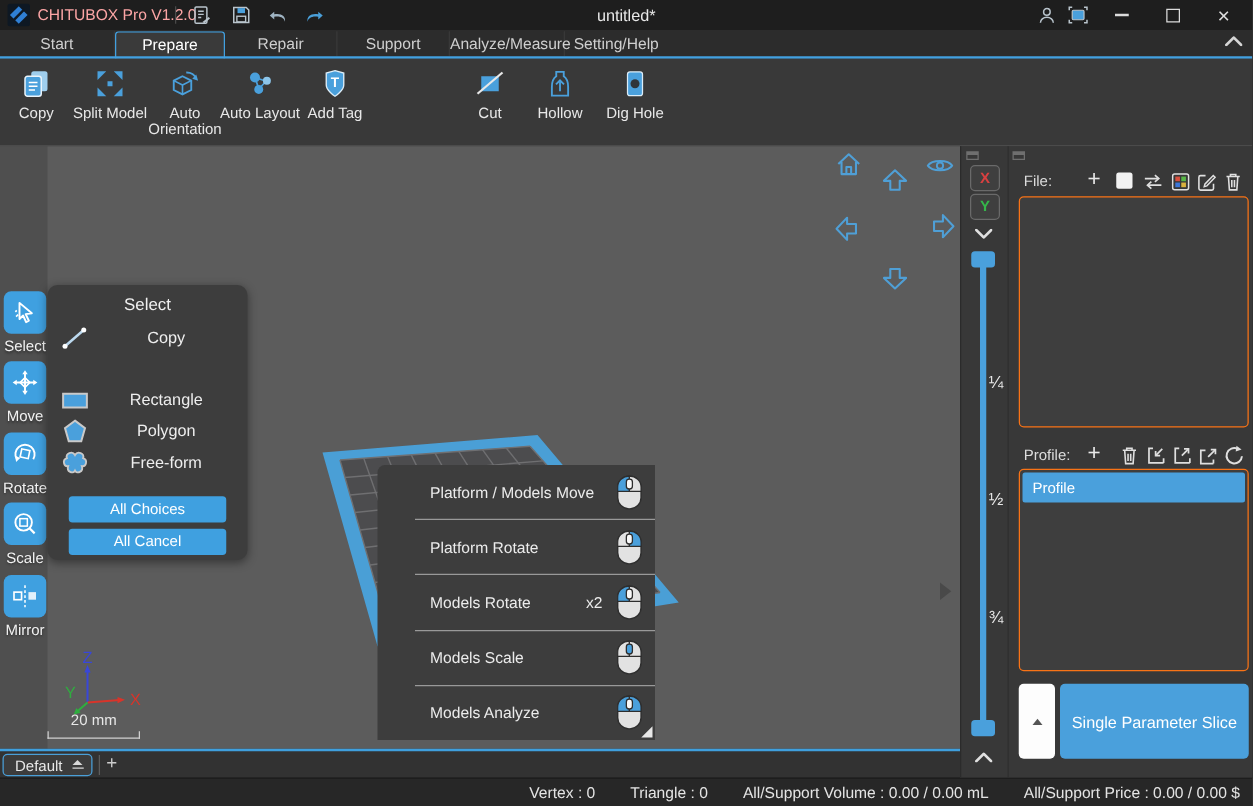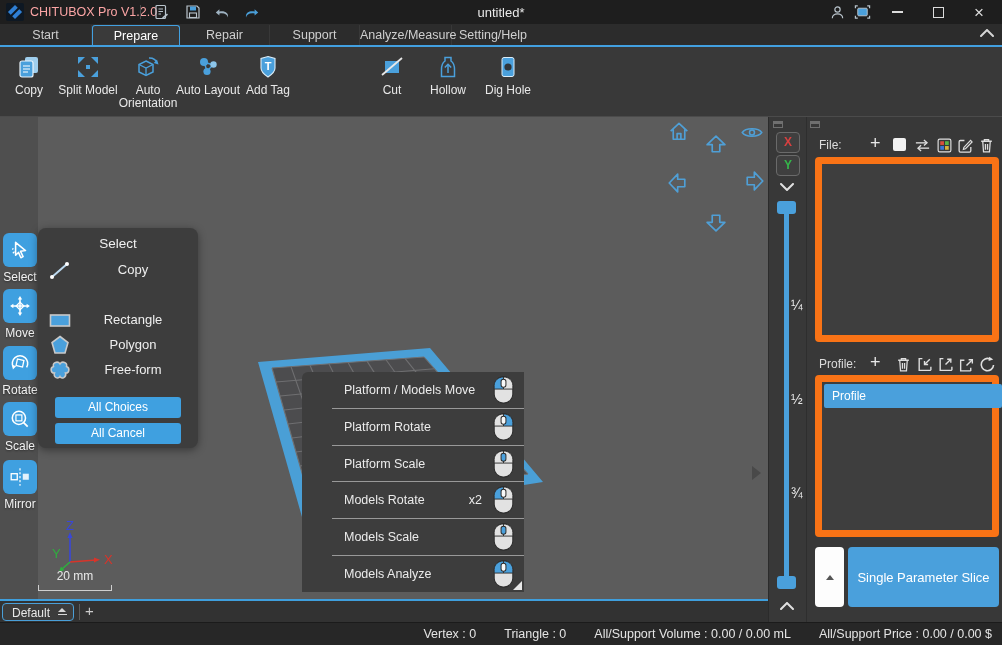--- a/index.html
+++ b/index.html
@@ -96,21 +96,21 @@
   .dock-ic { position:absolute; width:10px; height:7px; border:1px solid #6f6f6f; border-top:3px solid #6f6f6f; }
   .axis-btn { position:absolute; left:7px; width:24px; height:21px; border:1px solid #6a6a6a; border-radius:4px; text-align:center; line-height:19px; font-size:12px; font-weight:bold; background:#3f3f3f; }
   .slider-track { position:absolute; left:15px; top:88px; width:5px; height:382px; background:#4aa0dc; border-radius:2px; }
   .slider-handle { position:absolute; left:8px; width:19px; height:13px; background:#4aa0dc; border-radius:3px; }
   .frac { position:absolute; left:22px; font-size:14px; color:#e8e8e8; }
   .chev { color:#e0e0e0; }
 
   .rp-h-label { position:absolute; font-size:12px; color:#dcdcdc; }
   .rp-icon { position:absolute; width:17px; height:17px; color:#dfdfdf; }
   .white-sq { position:absolute; width:13px; height:13px; background:#f2f2f2; border-radius:2px; }
-  .listbox { position:absolute; left:46px; width:184px; background:#3e3e3e; border:7px solid #f97316; border-radius:4px; }
+  .listbox { position:absolute; left:46px; width:184px; background:#3e3e3e; border:1px solid #f97316; border-radius:4px; }
   .sel-row { position:absolute; left:2px; top:2px; width:178px; height:24px; background:#4aa0dc; border-radius:2px; line-height:24px; padding-left:8px; font-size:12px; color:#fff; }
   .mini-up { position:absolute; left:46px; top:430px; width:29px; height:60px; background:#fdfdfd; border-radius:4px; display:flex; align-items:center; justify-content:center; }
   .mini-up .tri { width:0; height:0; border-left:4px solid transparent; border-right:4px solid transparent; border-bottom:5px solid #555; }
   .slice-btn { position:absolute; left:79px; top:430px; width:151px; height:60px; background:#4aa0dc; border-radius:4px; display:flex; align-items:center; justify-content:center; font-size:13px; color:#fff; text-align:center; }
 </style>
 </head>
 <body>
 
 <svg width="0" height="0" style="position:absolute">
   <defs>
@@ -455,27 +455,20 @@
             <use href="#s-mouse"></use>
           </svg>
       </div>
       <div class="hrow mouse-hint-row m-right">
         <span class="hlabel">Platform Rotate</span>
         <span class="hextra"></span>
         <svg class="hmouse" viewBox="0 0 22 30">
             <use href="#s-mouse"></use>
           </svg>
       </div>
-      <div class="hrow mouse-hint-row m-wheel">
-        <span class="hlabel">Platform Scale</span>
-        <span class="hextra"></span>
-        <svg class="hmouse" viewBox="0 0 22 30">
-            <use href="#s-mouse"></use>
-          </svg>
-      </div>
       <div class="hrow mouse-hint-row m-left">
         <span class="hlabel">Models Rotate</span>
         <span class="hextra">x2</span>
         <svg class="hmouse" viewBox="0 0 22 30">
             <use href="#s-mouse"></use>
           </svg>
       </div>
       <div class="hrow mouse-hint-row m-wheel">
         <span class="hlabel">Models Scale</span>
         <span class="hextra"></span>

